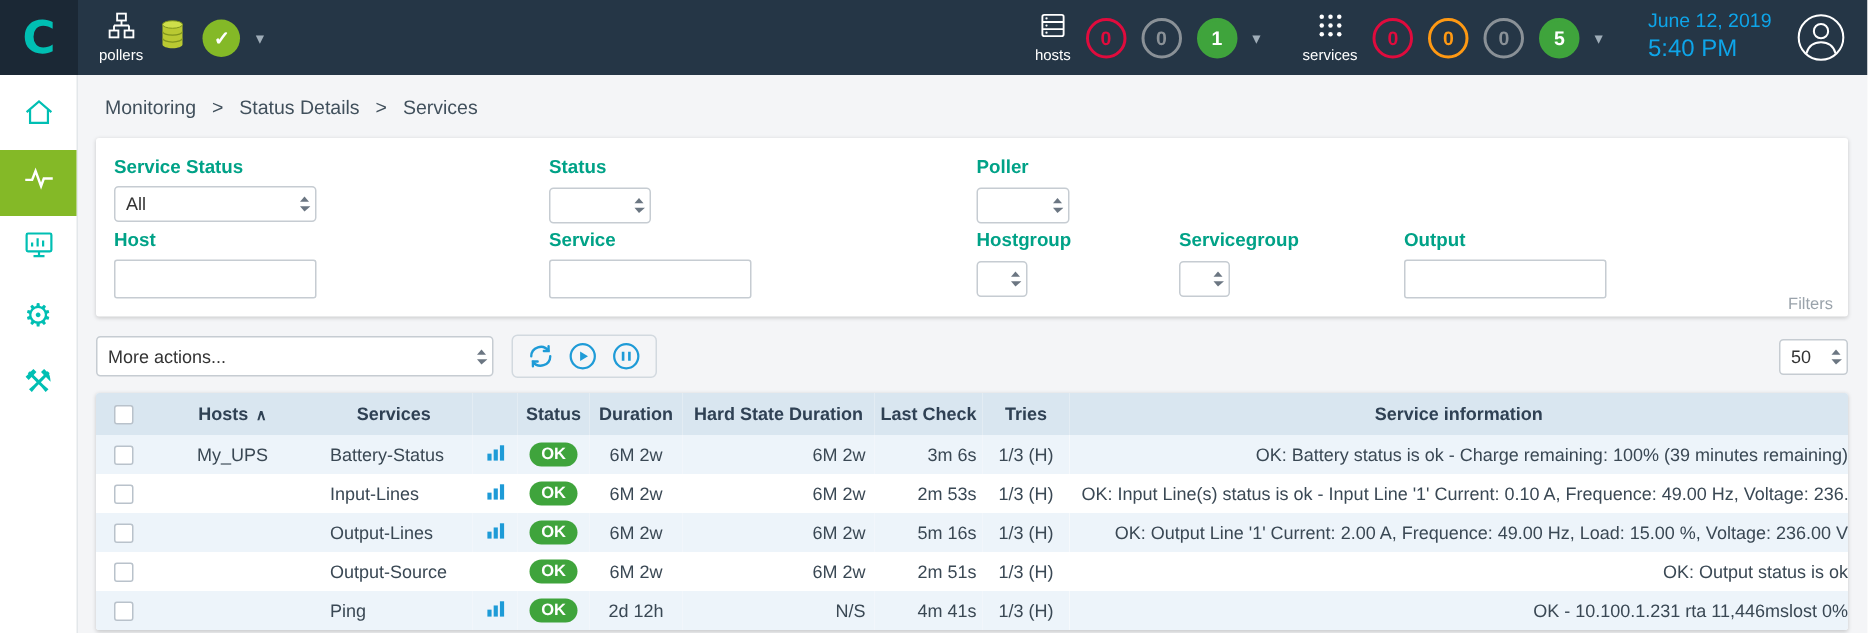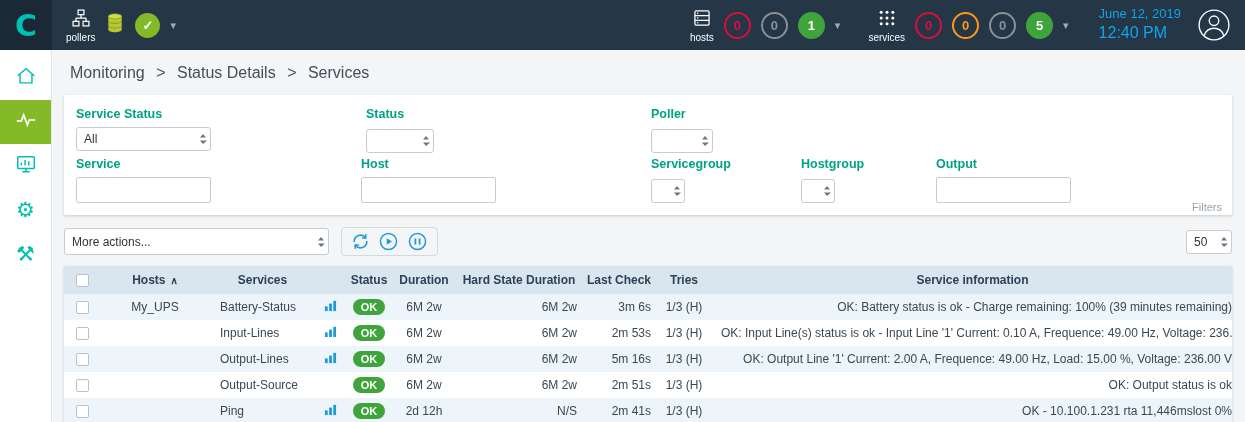--- a/index.html
+++ b/index.html
@@ -31,21 +31,21 @@
 
   
   .page-body{display:flex;flex:1;min-height:0}
   .sidebar{width:52px;background:#fff;border-right:1px solid #e3e7ea;display:flex;flex-direction:column;
     padding-top:6px;flex-shrink:0}
   .side-item{height:44px;display:flex;align-items:center;justify-content:center;color:var(--teal,#00bfb3);
     cursor:pointer;font-size:21px}
   .side-item.active{background:var(--lime,#84b927);color:#fff}
 
   .main{flex:1;background:#f4f5f7;padding:8px 13px 0 12px;overflow:hidden;min-width:0}
-  .breadcrumb{font-size:16px;color:#41505c;margin:6px 0 13px 6px}
+  .breadcrumb{font-size:13px;color:#41505c;margin:6px 0 13px 6px}
   .bc-item{cursor:pointer}
   .bc-sep{margin:0 7px;color:#41505c}
 
   .card{background:#fff;box-shadow:0 1px 3px rgba(0,0,0,.18);border-radius:2px}
 
   
   .filter-card{position:relative;padding:8px 12px 12px}
   .f-row{display:flex;margin-top:4px}
   .f-field label{display:block;font-size:12.5px;font-weight:bold;color:var(--label,#00a287);margin-bottom:6px}
   .w1{width:290px}.w2{width:285px}.w3{width:135px}.w4{width:150px}
@@ -160,21 +160,21 @@
       </div>
       <span class="counter c-red">0</span>
       <span class="counter c-orange">0</span>
       <span class="counter c-gray">0</span>
       <span class="counter c-green">5</span>
       <span class="chev">▾</span>
     </div>
 
     <div class="clock">
       <div class="date">June 12, 2019</div>
-      <div class="time">12:40 PM</div>
+      <div class="time">5:40 PM</div>
     </div>
 
     <div class="user">
       <svg viewBox="0 0 40 40" width="34" height="34" fill="none" stroke="#fff" stroke-width="1.6">
         <circle cx="20" cy="20" r="17.5"></circle>
         <circle cx="20" cy="15" r="5.6"></circle>
         <path d="M8.5 32.5c2-6.6 6.8-8.7 11.5-8.7s9.5 2.1 11.5 8.7"></path>
       </svg>
     </div>
   </header>
@@ -256,42 +256,42 @@
               <span class="arrows">
                 <svg viewBox="0 0 8 12" width="8" height="12" fill="#6b7682">
                     <path d="M4 1 7 4.5H1z"></path>
                     <path d="M4 11 1 7.5h7z"></path>
                   </svg>
               </span>
             </div>
           </div>
         </div>
         <div class="f-row">
+          <div class="f-field w1">
+            <label>Host</label>
+            <input class="text-input" style="">
+          </div>
           <div class="f-field w2">
             <label>Service</label>
             <input class="text-input" style="">
           </div>
-          <div class="f-field w1">
-            <label>Host</label>
-            <input class="text-input" style="">
-          </div>
-          <div class="f-field w4">
-            <label>Servicegroup</label>
+          <div class="f-field w3">
+            <label>Hostgroup</label>
             <div class="fselect" style="width:34px;justify-content:flex-end">
               <span></span>
               <span class="arrows">
                 <svg viewBox="0 0 8 12" width="8" height="12" fill="#6b7682">
                     <path d="M4 1 7 4.5H1z"></path>
                     <path d="M4 11 1 7.5h7z"></path>
                   </svg>
               </span>
             </div>
           </div>
-          <div class="f-field w3">
-            <label>Hostgroup</label>
+          <div class="f-field w4">
+            <label>Servicegroup</label>
             <div class="fselect" style="width:34px;justify-content:flex-end">
               <span></span>
               <span class="arrows">
                 <svg viewBox="0 0 8 12" width="8" height="12" fill="#6b7682">
                     <path d="M4 1 7 4.5H1z"></path>
                     <path d="M4 11 1 7.5h7z"></path>
                   </svg>
               </span>
             </div>
           </div>
@@ -472,21 +472,21 @@
                     <svg viewBox="0 0 14 14" width="13" height="13" fill="#1e9bd7">
                       <rect x="1" y="8" width="3" height="5"></rect>
                       <rect x="5.5" y="5" width="3" height="8"></rect>
                       <rect x="10" y="2" width="3" height="11"></rect>
                     </svg>
                   </span>
                 </td>
                 <td class="col-status"><span class="badge">OK</span></td>
                 <td class="col-dur">2d 12h</td>
                 <td class="col-hard">N/S</td>
-                <td class="col-last">2m 41s</td>
+                <td class="col-last">4m 41s</td>
                 <td class="col-tries">1/3 (H)</td>
                 <td class="col-info">OK - 10.100.1.231 rta 11,446mslost 0%</td>
               </tr>
             </tbody>
         </table>
       </section>
 
     </main>
   </div>
 </div>

